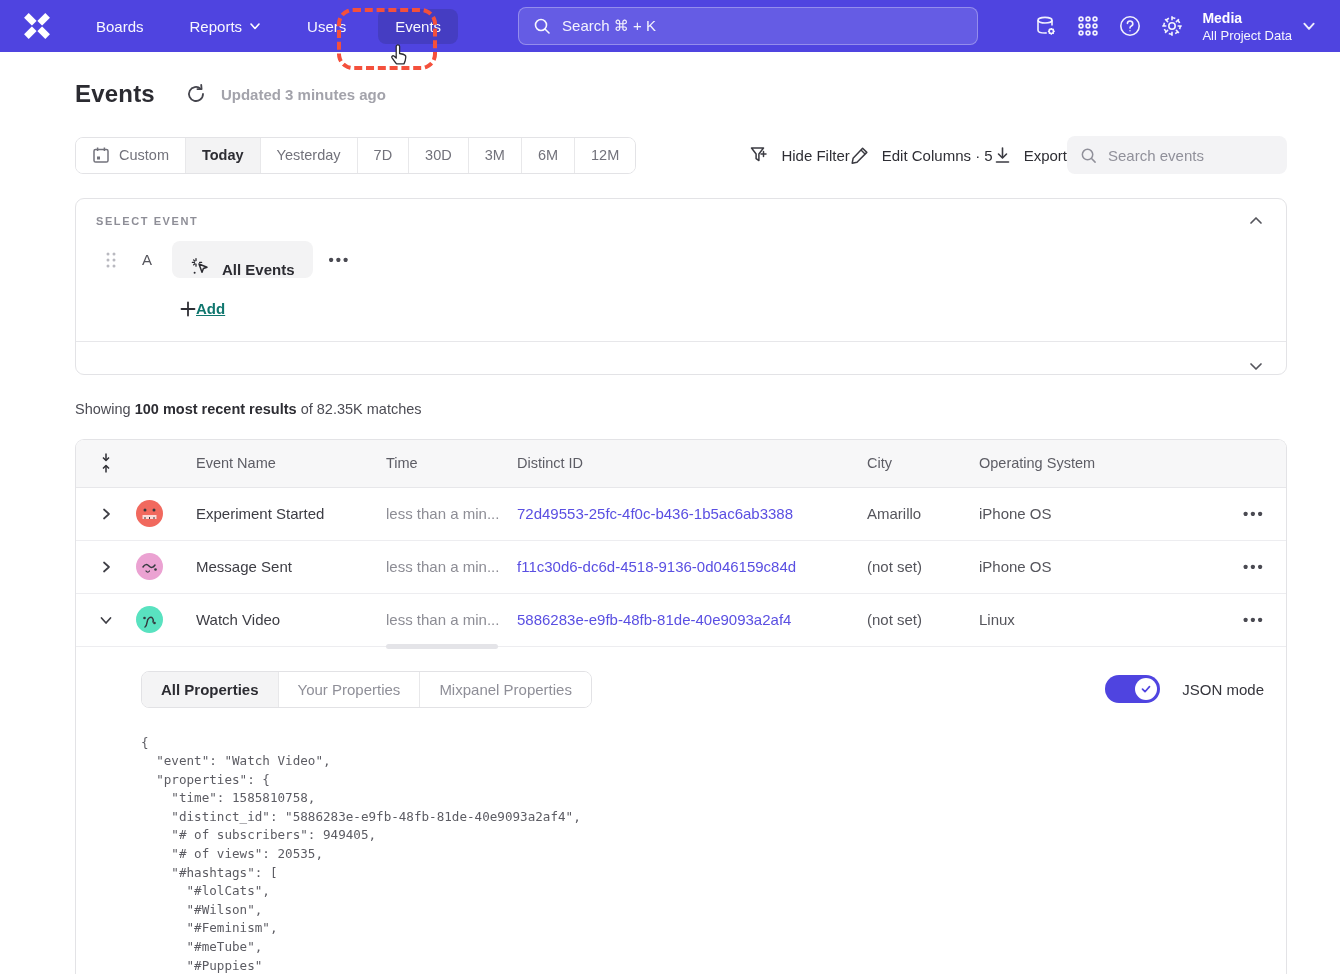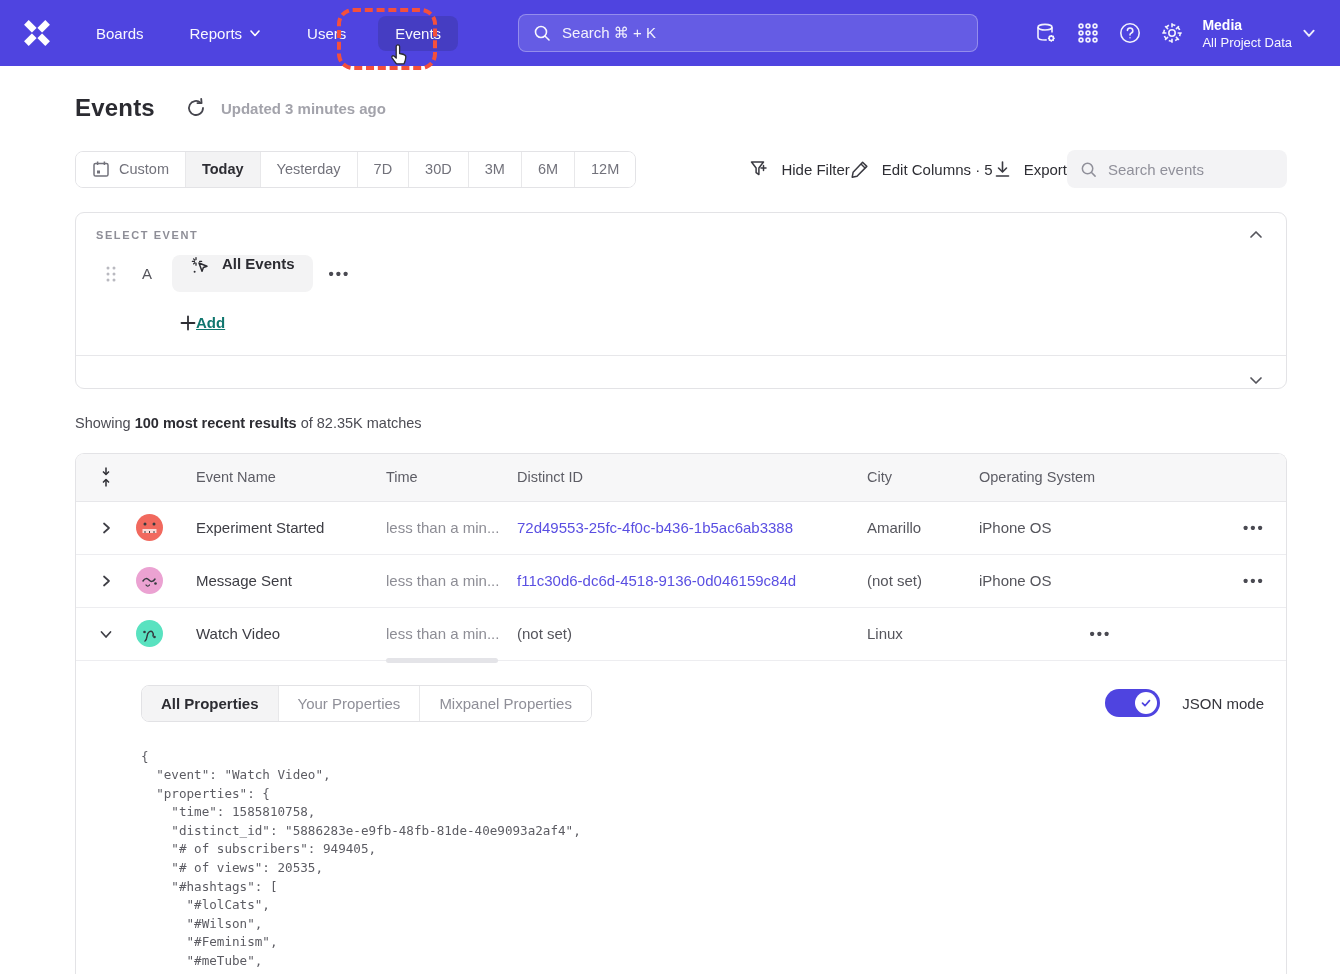--- a/index.html
+++ b/index.html
@@ -1,21 +1,21 @@
 <!DOCTYPE html>
 <html><head>
 <meta charset="utf-8">
 <style>
   * { margin:0; padding:0; box-sizing:border-box; }
   html,body { width:1340px; height:974px; overflow:hidden; background:#fff;
     font-family:"Liberation Sans", sans-serif; }
   svg { display:block; }
 
   
-  .topnav { position:relative; height:66px; background:#4f44e0; display:flex; align-items:center; color:#fff; }
+  .topnav { position:relative; height:52px; background:#4f44e0; display:flex; align-items:center; color:#fff; }
   .logo { width:30px; height:30px; margin:0 30px 0 22px; }
   .nav-item { font-size:15px; color:rgba(255,255,255,.96); padding:9px 14px; margin-right:18px;
     display:flex; align-items:center; gap:7px; border-radius:8px; cursor:pointer; white-space:nowrap; }
   .nav-item.active { background:#453dc2; margin-right:0; padding:9px 17px; }
   .nav-search { display:flex; align-items:center; gap:11px; width:460px; height:38px; margin-left:60px;
     background:rgba(255,255,255,.13); border:1px solid rgba(255,255,255,.30); border-radius:8px; padding:0 14px;
     color:rgba(255,255,255,.92); font-size:15px; }
   .nav-right { margin-left:auto; display:flex; align-items:center; gap:18px; padding-right:24px;justify-content:flex-end; }
   .nav-icon { width:24px; height:24px; color:rgba(255,255,255,.92); cursor:pointer; }
   .project { display:flex; align-items:center; gap:10px; cursor:pointer; }
@@ -46,21 +46,21 @@
   .search-events { display:flex; align-items:center; gap:11px; width:220px; height:38px; background:#f3f3f5;
     border-radius:8px; padding:0 13px; color:#90909a; font-size:15px; cursor:text; }
 
   
   .query-card { margin-top:24px; border:1px solid #e3e3e6; border-radius:9px; }
   .section-label { font-size:11px; font-weight:bold; letter-spacing:1.6px; color:#8e8e97; }
   .select-section { padding:16px 20px 20px 20px; }
   .event-row { display:flex; align-items:center; margin-top:14px; }
   .drag-handle { width:14px; height:18px; margin-left:8px; color:#b9b9c0; cursor:grab; }
   .event-letter { margin-left:22px; font-size:15px; color:#55555c; width:14px; text-align:center; }
-  .event-pill { display:flex; align-items:flex-start; gap:10px; margin-left:18px; height:37px; padding:0 18px;
+  .event-pill { display:flex; align-items:flex-end; gap:10px; margin-left:18px; height:37px; padding:0 18px;
     background:#f3f3f4; border-radius:8px; cursor:pointer; }
   .event-pill-label { font-size:15px; font-weight:bold; color:#2c2c32; }
   .dots-btn { margin-left:16px; color:#4a4a52; letter-spacing:2px; font-size:15px; font-weight:bold; cursor:pointer; }
   .add-btn { display:inline-flex; align-items:center; margin:22px 0 0 84px; font-size:15px;
     font-weight:bold; color:#0f766e; cursor:pointer;text-decoration:underline; }
   .collapse-chevron { position:absolute; right:22px; top:14px; width:16px; height:16px; color:#55555c; cursor:pointer; }
   .select-section, .filters-section { position:relative; }
   .filters-section { border-top:1px solid #e7e7ea; padding:16px 20px; }
 
   .showing-line { margin-top:26px; font-size:14.5px; color:#4c4c54; }
@@ -339,20 +339,21 @@
       <svg class="row-chevron" viewBox="0 0 14 14">
         <polyline points="2.5,5 7,10 11.5,5" fill="none" stroke="currentColor" stroke-width="1.7" stroke-linecap="round" stroke-linejoin="round"></polyline>
       </svg>
       <svg class="avatar" viewBox="0 0 27 27" style="border-radius: 50%; background: rgb(89, 226, 192);">
         <path d="M9 21c3-2 1-7 4-9s5 1 4 4" fill="none" stroke="#343a3f" stroke-width="1.5" stroke-linecap="round"></path>
         <circle cx="8.5" cy="12" r="1.3" fill="#343a3f"></circle>
           <circle cx="18.5" cy="17" r="1.3" fill="#343a3f"></circle>
       </svg>
       <div class="cell-name">Watch Video</div>
       <div class="cell-time">less than a min...</div>
+      <div class="cell-id">5886283e-e9fb-48fb-81de-40e9093a2af4</div>
       <div class="cell-dim">(not set)</div>
       <div class="cell-dim">Linux</div>
       <div class="row-dots">•••</div>
     </div>
 
     <div class="hscroll-thumb"></div>
 
     <div class="detail">
       <div class="detail-top">
         <div class="tabs-group">

